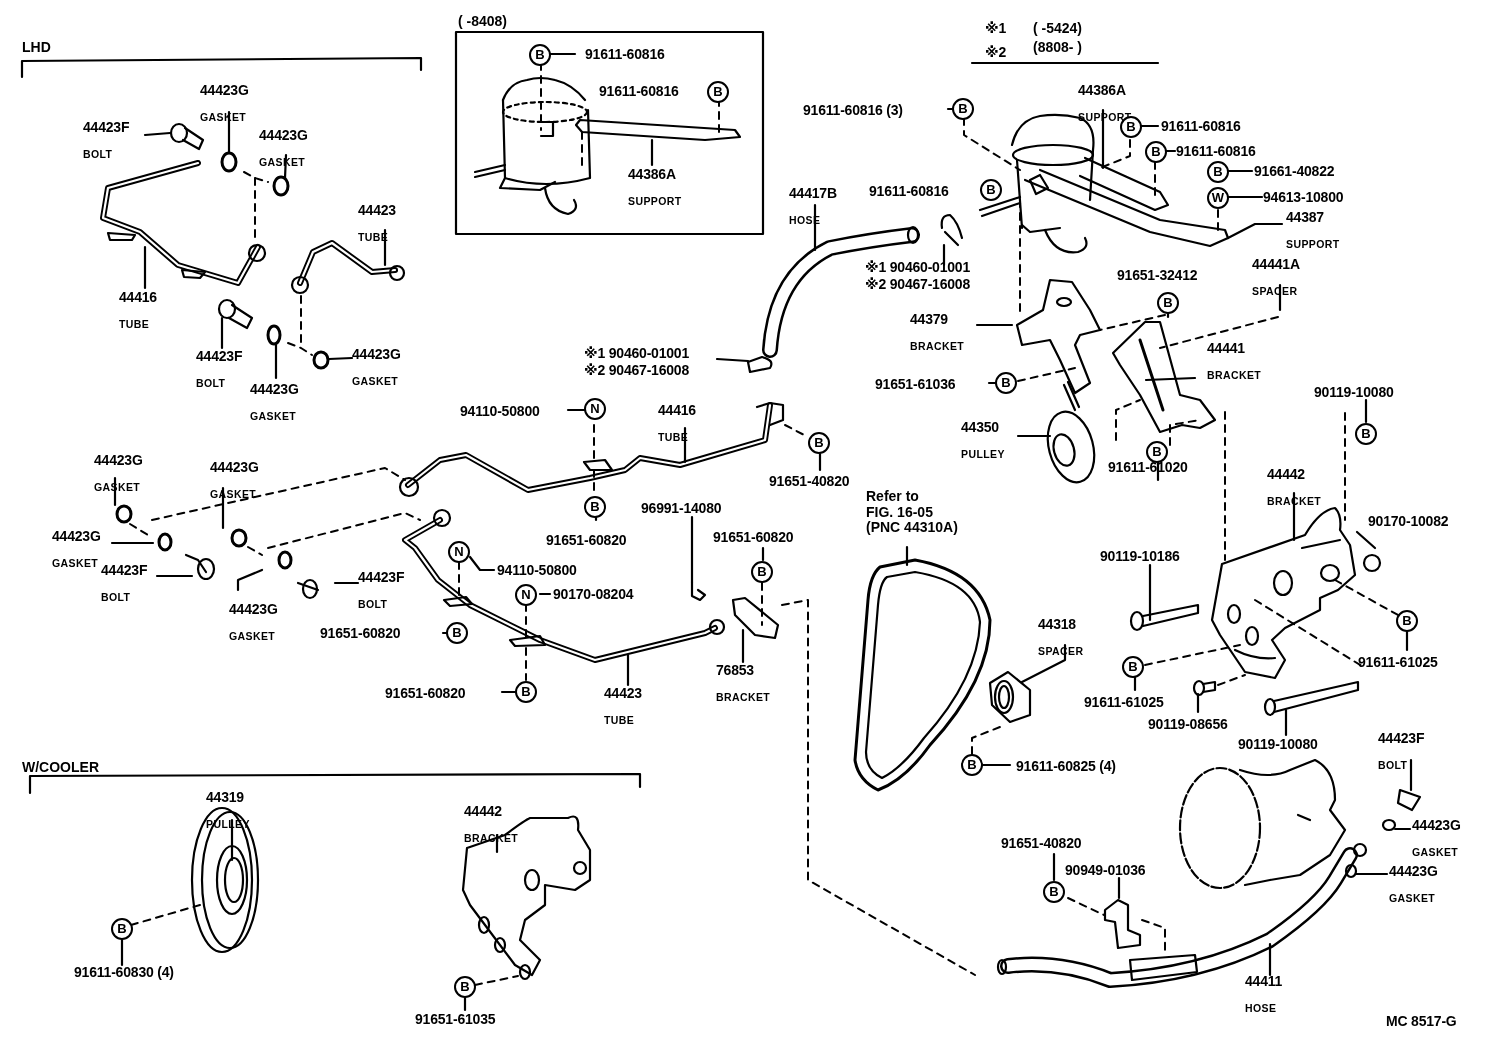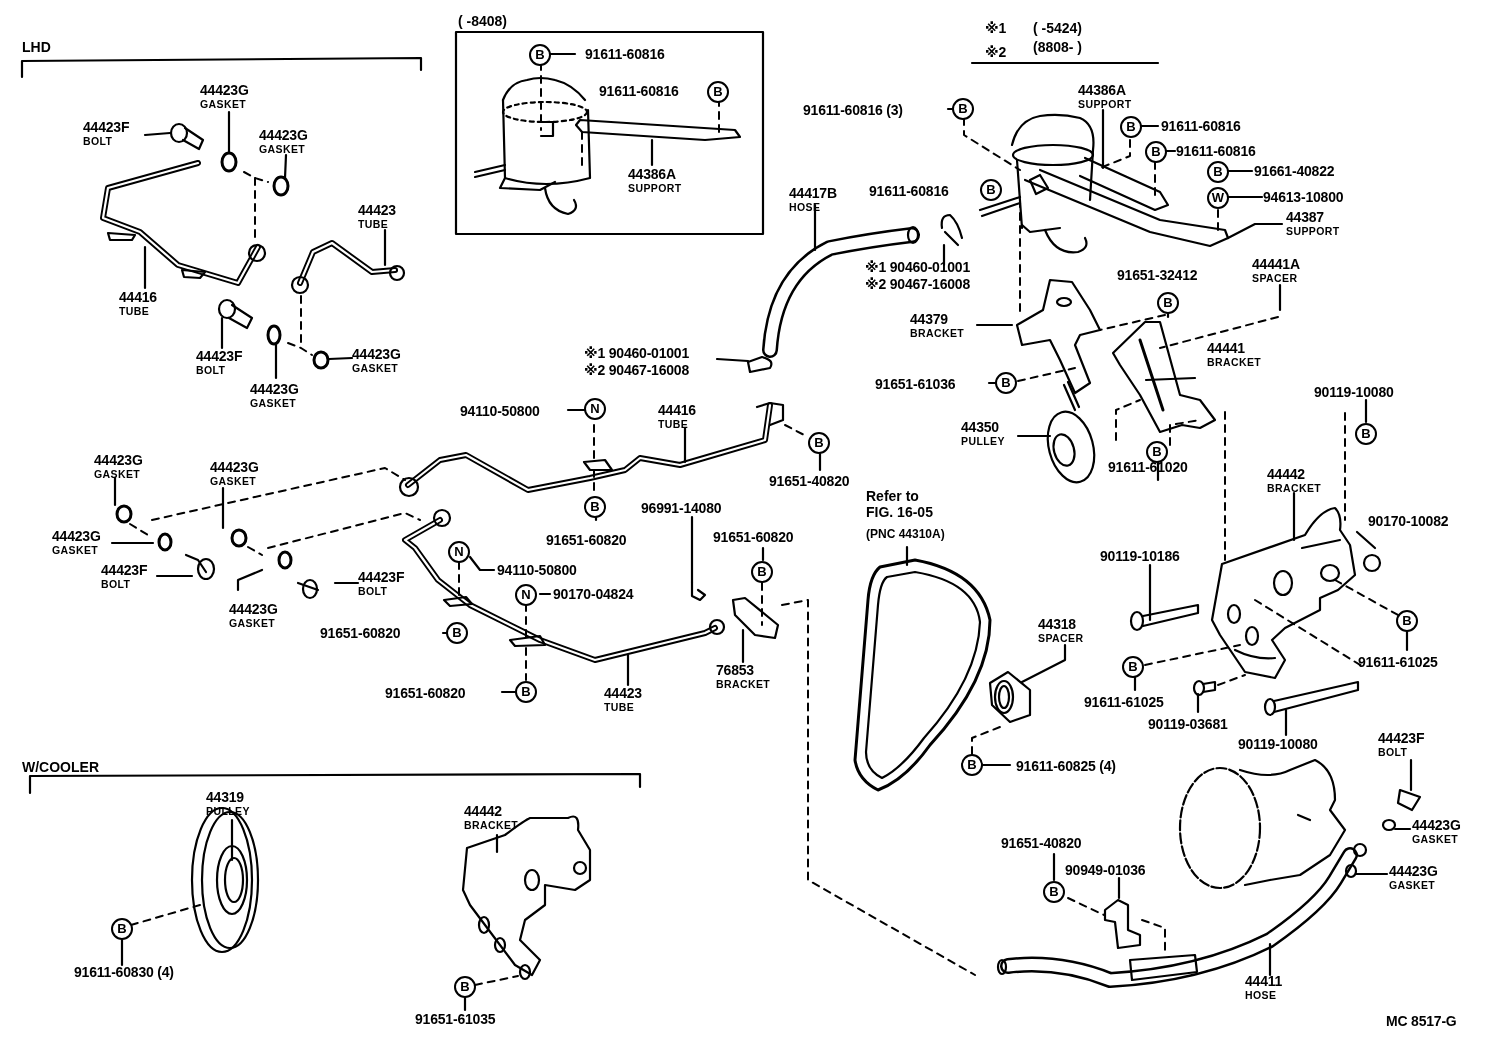--- a/index.html
+++ b/index.html
@@ -9,21 +9,21 @@
   #art path, #art line, #art polyline, #art ellipse, #art circle, #art rect, #art polygon {
     fill: none; stroke: #000; stroke-width: 2.2; stroke-linejoin: round; stroke-linecap: round; }
   #art .thick { stroke-width: 3; }
   #art .dash { stroke-dasharray: 7 6; stroke-width: 2; }
   #art .tube { stroke-width: 6; }
   #art .tubein { stroke: #fff; stroke-width: 2.2; }
   #art .hose { stroke-width: 16; }
   #art .hosein { stroke: #fff; stroke-width: 11; }
   .lbl { position: absolute; white-space: nowrap; line-height: 1; }
   .pn { font-weight: bold; font-size: 14px; letter-spacing: -0.2px; }
-  .nm { display: block; font-weight: bold; font-size: 10.5px; letter-spacing: 0.4px; margin-top: 2px; }
+  .nm { display: block; font-weight: bold; font-size: 10.5px; letter-spacing: 0.4px; margin-top: 15px; }
   .sec { font-weight: bold; font-size: 14px; }
   .note { font-weight: bold; font-size: 14px; }
   .note small { font-size: 10.5px; display: block; }
   .sym { position: absolute; width: 18px; height: 18px; border: 2.4px solid #000; border-radius: 50%;
          font-weight: bold; font-size: 13px; line-height: 18px; text-align: center; background: #fff; }
 </style>
 </head>
 <body>
 
 <svg id="art" viewBox="0 0 1504 1050" xmlns="http://www.w3.org/2000/svg">
@@ -407,51 +407,51 @@
 
 <div class="lbl pn" style="left:1314px;top:385px">90119-10080</div>
 <div class="sym" style="left:1355px;top:423px">B</div>
 <div class="lbl pn" style="left:1267px;top:467px"><span>44442</span><span class="nm">BRACKET</span></div>
 <div class="lbl pn" style="left:1368px;top:514px">90170-10082</div>
 <div class="lbl pn" style="left:1100px;top:549px">90119-10186</div>
 <div class="sym" style="left:1396px;top:610px">B</div>
 <div class="lbl pn" style="left:1358px;top:655px">91611-61025</div>
 <div class="sym" style="left:1122px;top:656px">B</div>
 <div class="lbl pn" style="left:1084px;top:695px">91611-61025</div>
-<div class="lbl pn" style="left:1148px;top:717px">90119-03681</div>
+<div class="lbl pn" style="left:1148px;top:717px">90119-08656</div>
 <div class="lbl pn" style="left:1238px;top:737px">90119-10080</div>
 
 <div class="lbl pn" style="left:460px;top:404px">94110-50800</div>
 <div class="sym" style="left:584px;top:398px">N</div>
 <div class="lbl pn" style="left:658px;top:403px"><span>44416</span><span class="nm">TUBE</span></div>
 <div class="sym" style="left:808px;top:432px">B</div>
 <div class="lbl pn" style="left:769px;top:474px">91651-40820</div>
 <div class="sym" style="left:584px;top:496px">B</div>
 <div class="lbl pn" style="left:546px;top:533px">91651-60820</div>
 <div class="lbl pn" style="left:641px;top:501px">96991-14080</div>
 <div class="lbl pn" style="left:713px;top:530px">91651-60820</div>
 <div class="sym" style="left:751px;top:561px">B</div>
 
 <div class="lbl note" style="left:866px;top:489px">
   <div>Refer to</div>
   <div style="margin-top:2px">FIG. 16-05</div>
-  <small style="font-size:12px;display:block;margin-top:9px">(PNC 44310A)</small>
+  <small style="font-size:14px;display:block;margin-top:1px">(PNC 44310A)</small>
 </div>
 
 <div class="lbl pn" style="left:94px;top:453px"><span>44423G</span><span class="nm">GASKET</span></div>
 <div class="lbl pn" style="left:210px;top:460px"><span>44423G</span><span class="nm">GASKET</span></div>
 <div class="lbl pn" style="left:52px;top:529px"><span>44423G</span><span class="nm">GASKET</span></div>
 <div class="lbl pn" style="left:101px;top:563px"><span>44423F</span><span class="nm">BOLT</span></div>
 <div class="lbl pn" style="left:358px;top:570px"><span>44423F</span><span class="nm">BOLT</span></div>
 <div class="lbl pn" style="left:229px;top:602px"><span>44423G</span><span class="nm">GASKET</span></div>
 
 <div class="sym" style="left:448px;top:541px">N</div>
 <div class="lbl pn" style="left:497px;top:563px">94110-50800</div>
 <div class="sym" style="left:515px;top:584px">N</div>
-<div class="lbl pn" style="left:553px;top:587px">90170-04824</div>
+<div class="lbl pn" style="left:553px;top:587px">90170-08204</div>
 <div class="lbl pn" style="left:320px;top:626px">91651-60820</div>
 <div class="sym" style="left:446px;top:622px">B</div>
 <div class="lbl pn" style="left:385px;top:686px">91651-60820</div>
 <div class="sym" style="left:515px;top:681px">B</div>
 <div class="lbl pn" style="left:604px;top:686px"><span>44423</span><span class="nm">TUBE</span></div>
 <div class="lbl pn" style="left:716px;top:663px"><span>76853</span><span class="nm">BRACKET</span></div>
 
 <div class="lbl pn" style="left:1038px;top:617px"><span>44318</span><span class="nm">SPACER</span></div>
 <div class="sym" style="left:961px;top:754px">B</div>
 <div class="lbl pn" style="left:1016px;top:759px">91611-60825 (4)</div>

